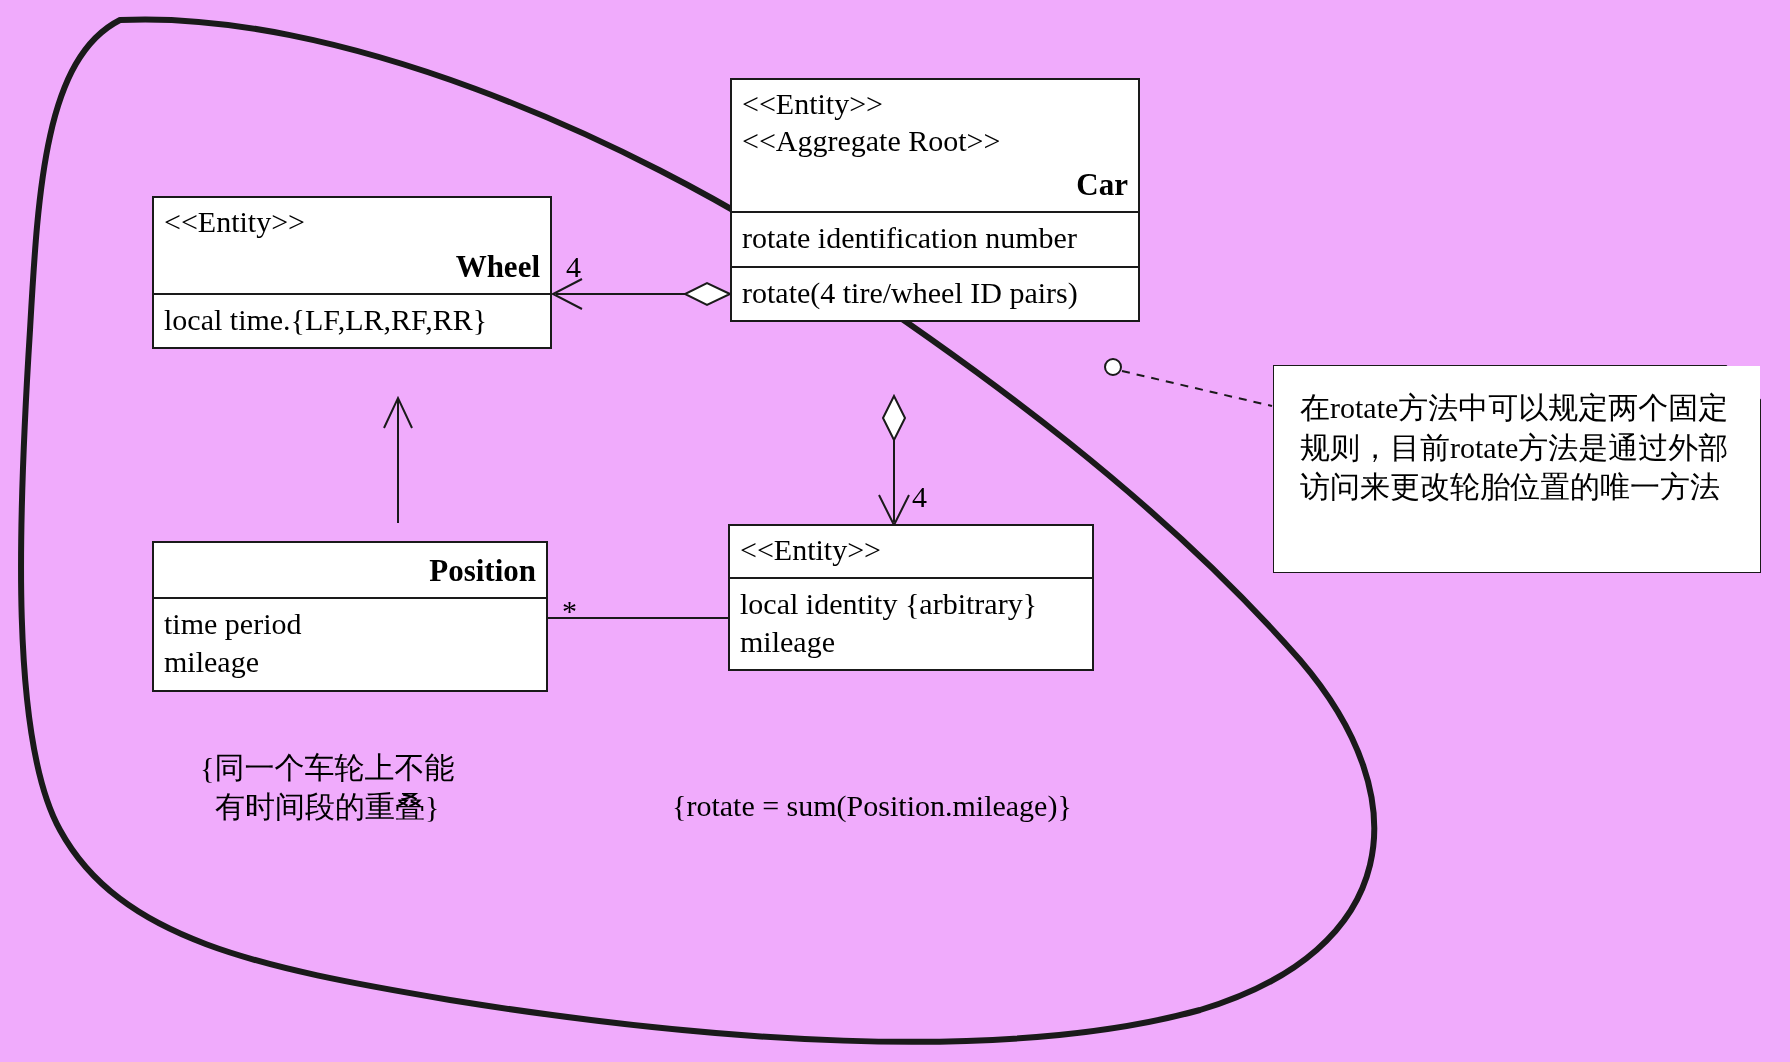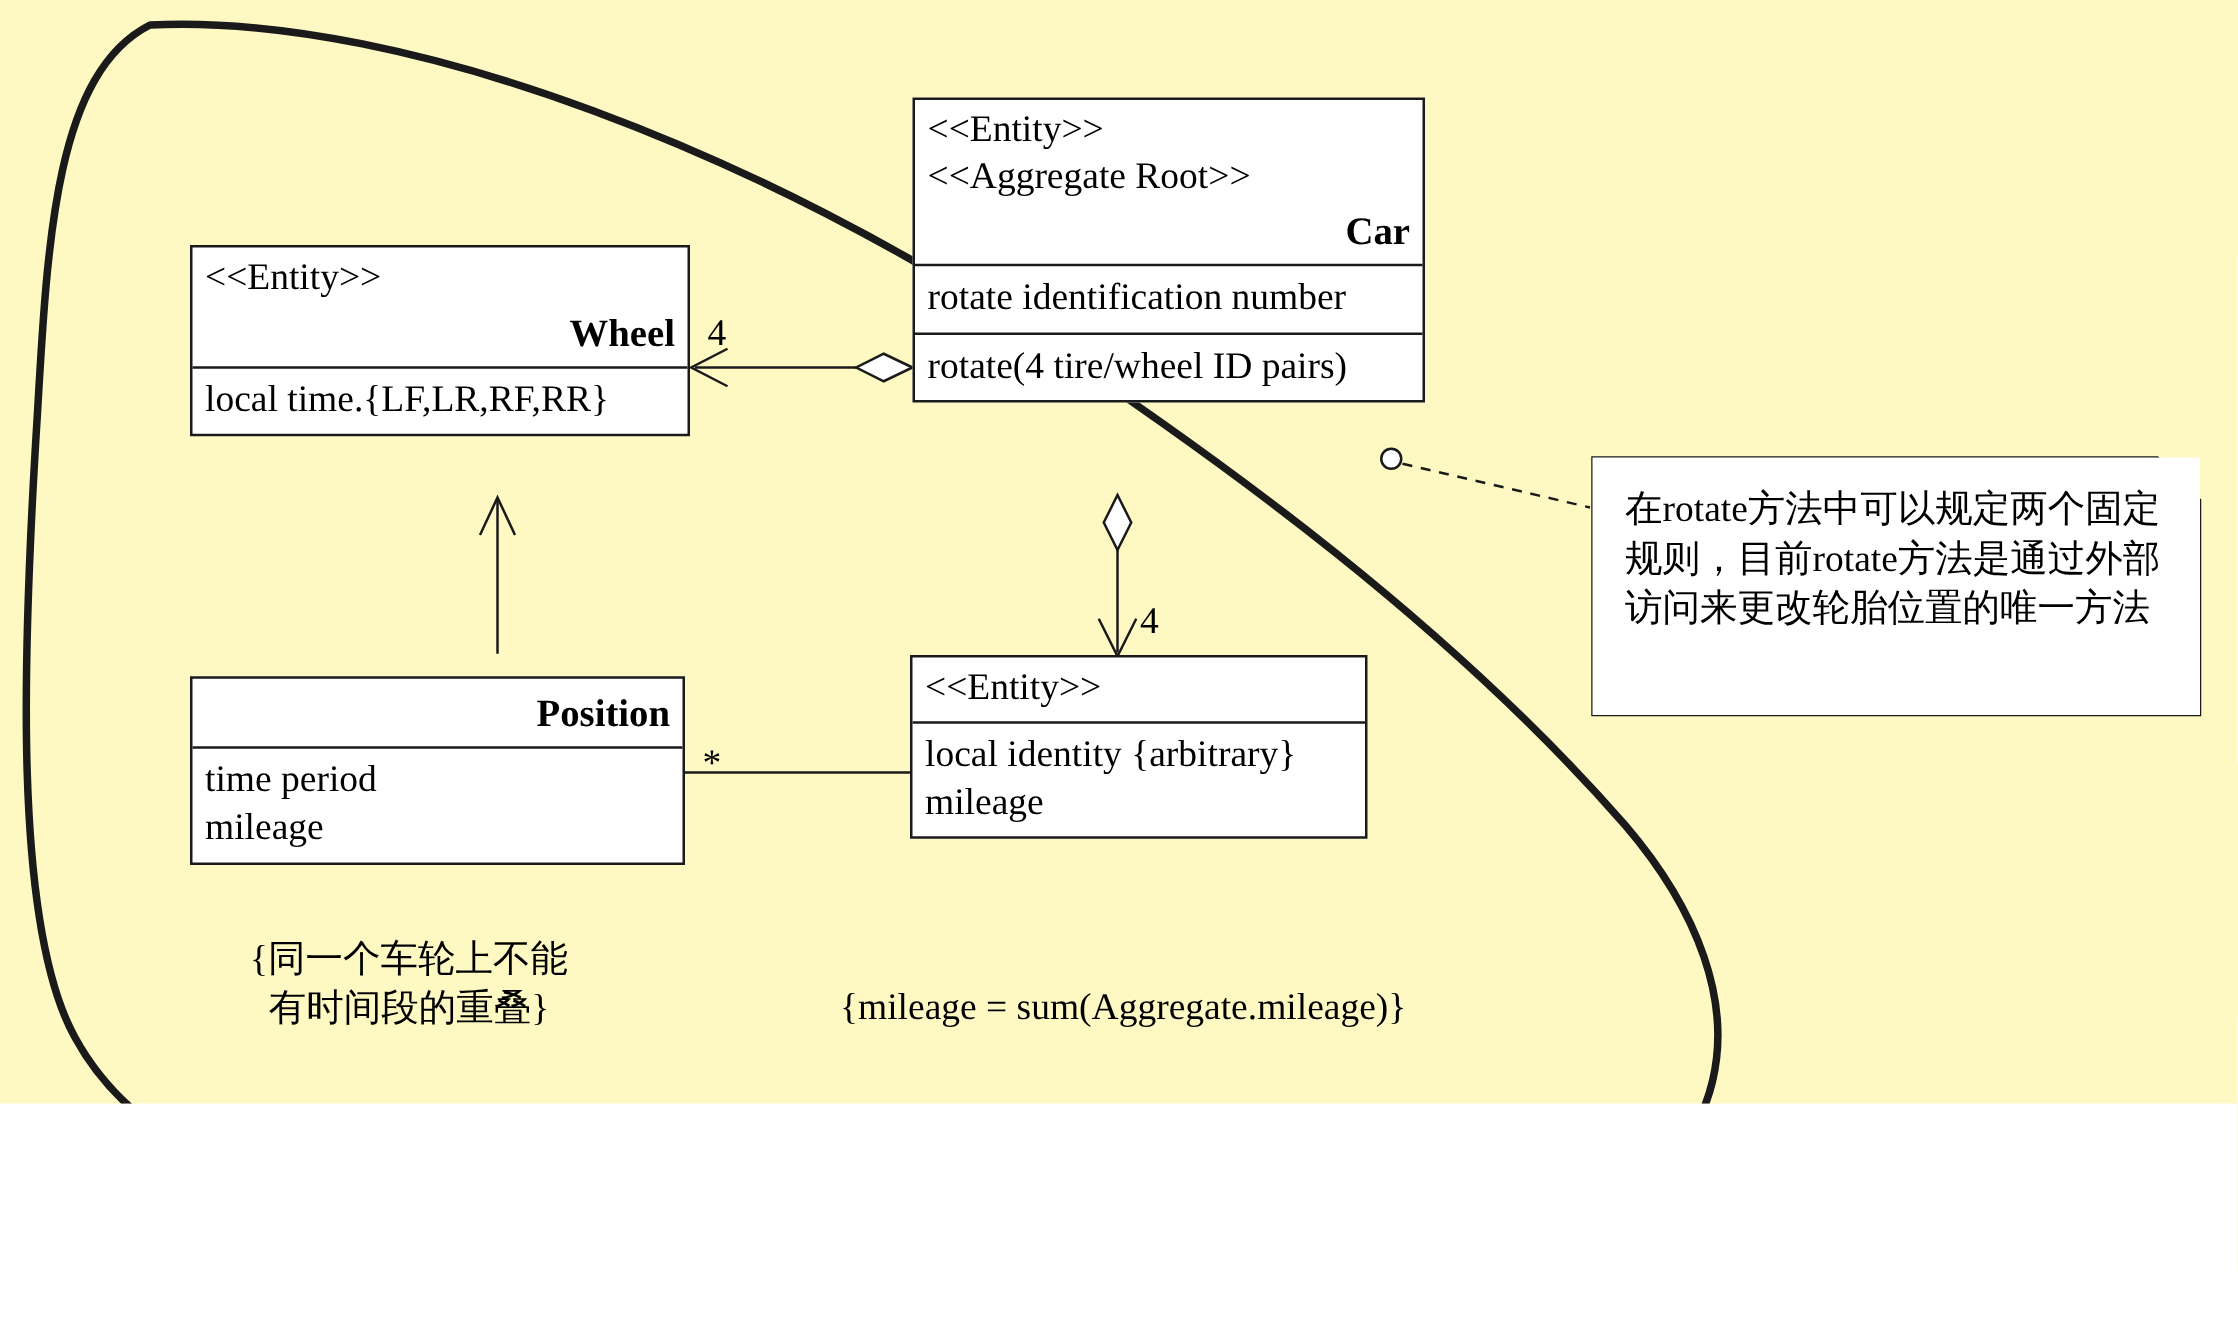--- a/index.html
+++ b/index.html
@@ -7,23 +7,23 @@
     padding: 0;
     background: #ffffff;
   }
   body {
     font-family: "Liberation Serif", serif;
     color: #000000;
   }
   #canvas {
     position: relative;
     width: 1790px;
-    height: 883px;
+    height: 1062px;
     overflow: hidden;
-    background: #fef9c3;
+    background: #f0abfc;
   }
   #boundary-svg, #connector-svg {
     position: absolute;
     left: 0;
     top: 0;
     width: 1790px;
     height: 1062px;
     pointer-events: none;
   }
   .uml-class {
@@ -169,15 +169,15 @@
   <div class="mult-label" style="left:566px; top:250px;">4</div>
   <div class="mult-label" style="left:912px; top:480px;">4</div>
   <div class="mult-label" style="left:562px; top:594px;">*</div>
 
   <div class="note-box" style="left:1274px; top:366px; width:486px; height:206px;">
     <div class="note-text">在rotate方法中可以规定两个固定规则，目前rotate方法是通过外部访问来更改轮胎位置的唯一方法</div>
   </div>
 
   <div class="free-label" style="left:200px; top:748px; text-align:center;">{同一个车轮上不能
 有时间段的重叠}</div>
-  <div class="free-label" style="left:672px; top:786px;">{mileage = sum(Aggregate.mileage)}</div>
+  <div class="free-label" style="left:672px; top:786px;">{rotate = sum(Position.mileage)}</div>
 
 </div>
 
 </body></html>

